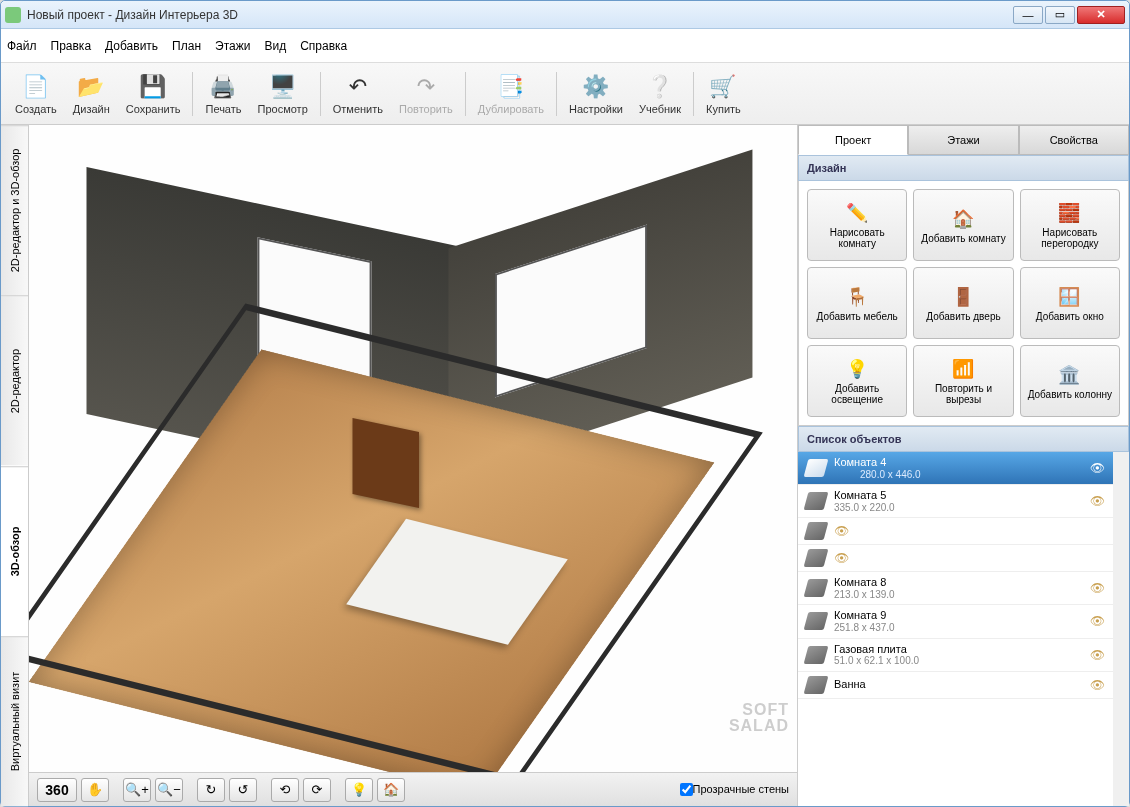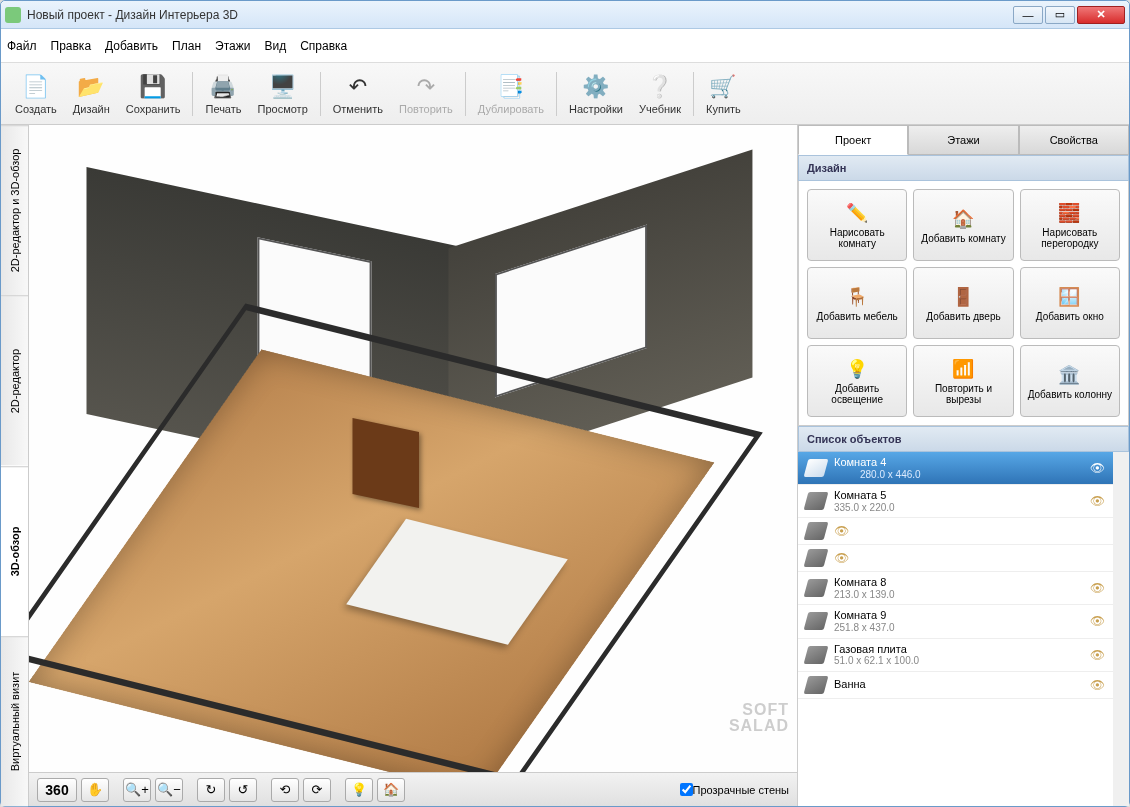--- a/index.html
+++ b/index.html
@@ -31,21 +31,21 @@
 .wall2 { position:absolute; width:320px; height:240px; background:linear-gradient(#44423c,#605d54); transform:skewY(-18deg); top:42px; left:411px; }
 .window3d { position:absolute; background:#fbfbfb; border:2px solid #555; }
 .win-a { width:120px; height:130px; top:95px; left:210px; transform:skewY(12deg); }
 .win-b { width:160px; height:130px; top:95px; left:460px; transform:skewY(-18deg); }
 .bed { position:absolute; width:200px; height:90px; background:#f2f2ef; transform:skewX(-35deg) skewY(12deg); top:400px; left:320px; box-shadow:0 4px 8px rgba(0,0,0,0.3); }
 .dresser { position:absolute; width:70px; height:80px; background:#6b3a18; transform:skewY(12deg); top:280px; left:310px; box-shadow:2px 2px 6px rgba(0,0,0,0.4); }
 .frame { position:absolute; inset:0; border:6px solid #2b2b2b; transform:skewX(-35deg) skewY(12deg); top:220px; left:20px; width:640px; height:370px; pointer-events:none; }
 .bottombar { height:34px; background:linear-gradient(#f2f2f2,#e0e0e0); border-top:1px solid #ccc; display:flex; align-items:center; padding:0 8px; gap:4px; }
 .bbtn { width:28px; height:24px; background:linear-gradient(#fff,#e5e5e5); border:1px solid #aaa; border-radius:3px; display:flex; align-items:center; justify-content:center; font-size:13px; cursor:pointer; }
 .bbtn.wide { width:40px; font-size:14px; font-weight:bold; }
-.bcheck { margin-left:auto; display:flex; align-items:center; gap:0; font-size:11px; }
+.bcheck { margin-left:auto; display:flex; gap:0; font-size:11px; }
 
 .rpanel { width:332px; border-left:1px solid #ccc; display:flex; flex-direction:column; background:#f4f4f4; }
 .rtabs { height:30px; display:flex; }
 .rtab { flex:1; background:linear-gradient(#eee,#d8d8d8); border:1px solid #bbb; display:flex; align-items:center; justify-content:center; font-size:11px; cursor:pointer; }
 .rtab.active { background:#fff; border-bottom-color:#fff; }
 .section-h { height:26px; background:linear-gradient(#e1eaf3,#cbd9e8); border:1px solid #aac3dc; display:flex; align-items:center; padding:0 8px; font-size:11px; font-weight:bold; color:#335; }
 .grid3 { display:grid; grid-template-columns:repeat(3,1fr); gap:6px; padding:8px; background:#fff; border:1px solid #ccc; border-top:none; }
 .tool { height:72px; background:linear-gradient(#fafafa,#e8e8e8); border:1px solid #bbb; border-radius:4px; display:flex; flex-direction:column; align-items:center; justify-content:center; gap:2px; cursor:pointer; font-size:10px; text-align:center; padding:4px; }
 .tool-icon { width:24px; height:24px; display:flex; align-items:center; justify-content:center; font-size:18px; }
 .objlist { flex:1; overflow-y:auto; background:#fff; display:flex; flex-direction:column; }

